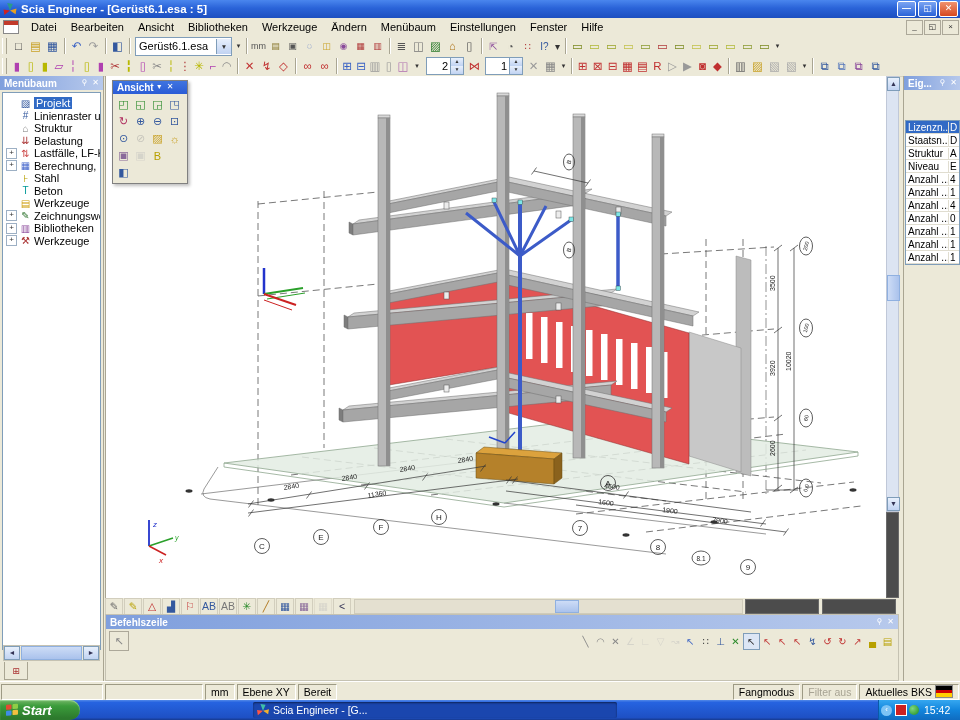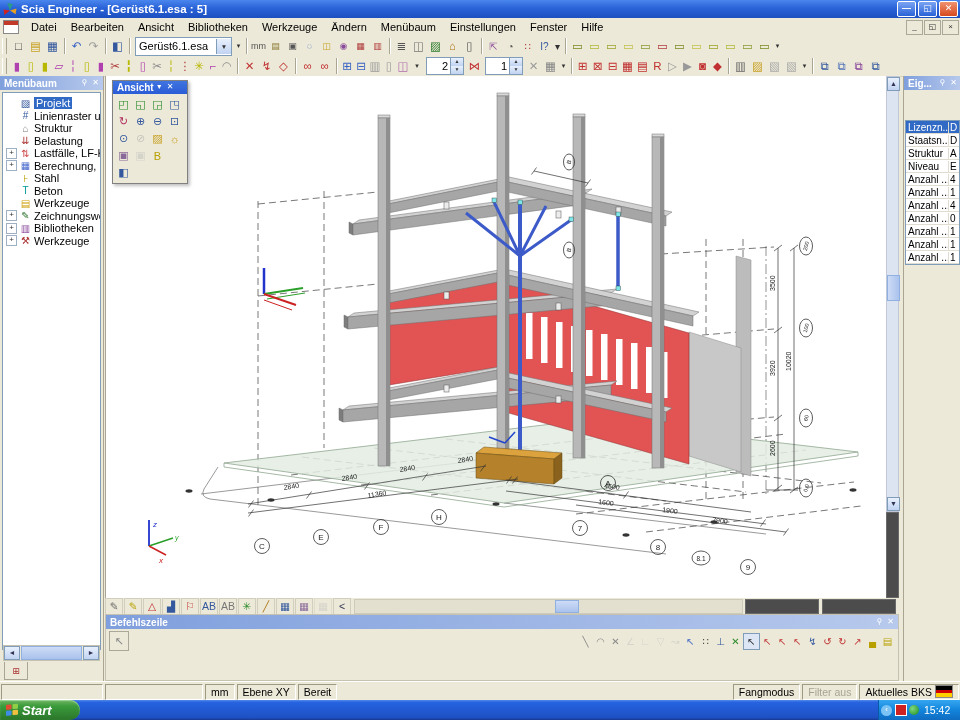--- a/index.html
+++ b/index.html
@@ -828,19 +828,27 @@
     <svg width="14" height="14" viewBox="0 0 14 14">
       <g transform="skewY(-6)">
         <rect x="1" y="2" width="5.5" height="5" rx="1" fill="#e34a33"></rect>
         <rect x="7.5" y="2" width="5.5" height="5" rx="1" fill="#8fce47"></rect>
         <rect x="1" y="8" width="5.5" height="5" rx="1" fill="#3f8ce8"></rect>
         <rect x="7.5" y="8" width="5.5" height="5" rx="1" fill="#f0c040"></rect>
       </g>
     </svg>
     <span>Start</span>
   </div>
+  <div id="task1" class="taskbtn abs">
+    <svg class="ticn" viewBox="0 0 14 14">
+      <polygon points="7,8 1,13 0,7" fill="#ff5544"></polygon>
+        <polygon points="7,8 13,12 14,6" fill="#f0b030"></polygon>
+      <polygon points="7,8 4,0 10,1" fill="#40c0a8"></polygon>
+    </svg>
+    <span>Scia Engineer - [G...</span>
+  </div>
   <div id="tray" class="abs">
     <span class="chev">‹</span>
     <span class="tico1"></span>
     <span class="tico2"></span>
     <span class="clock">15:42</span>
   </div>
 </div>
 
 </body></html>

